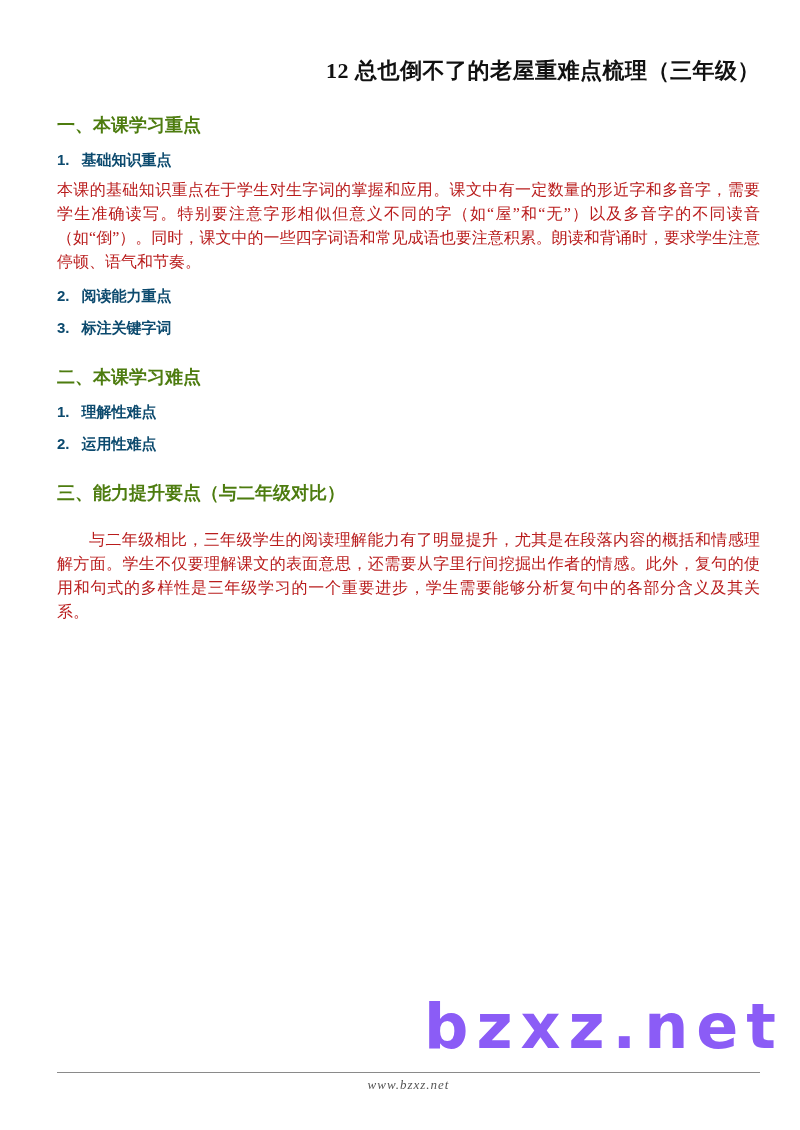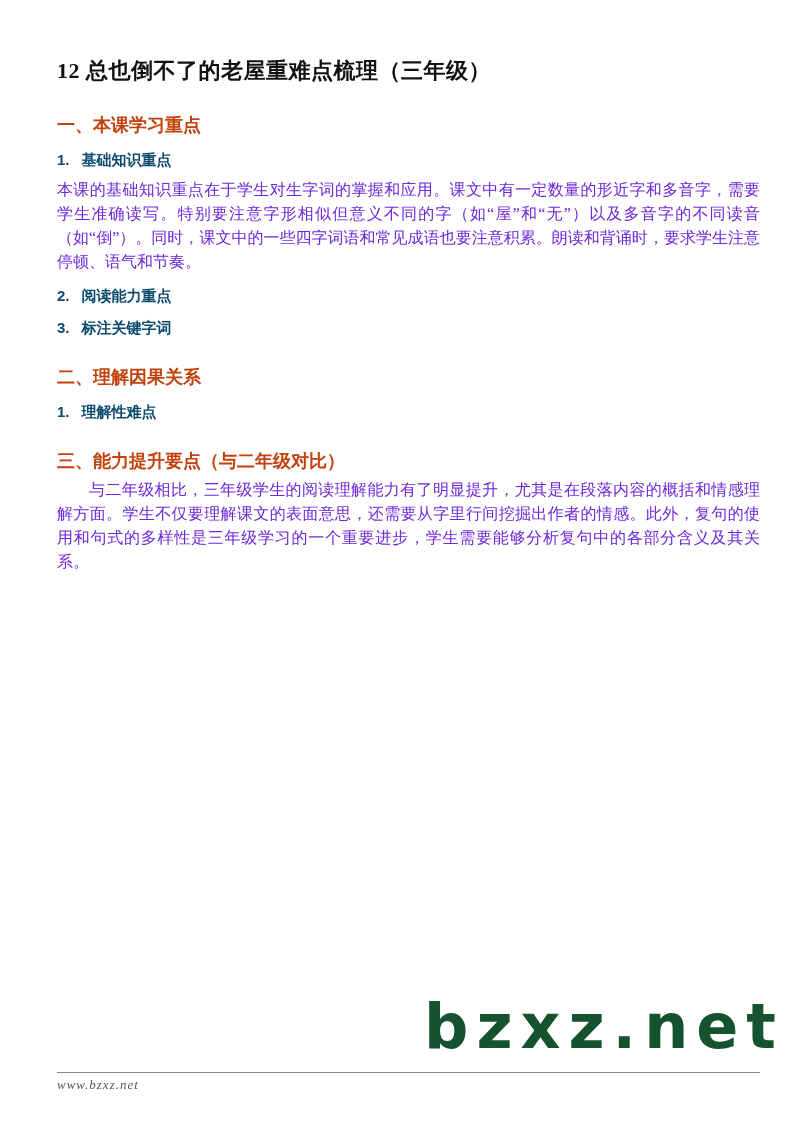--- a/index.html
+++ b/index.html
@@ -22,45 +22,45 @@
   }
   .watermark {
     position: absolute;
     top: 996px;
     right: 16px;
     z-index: 0;
     font-family: "DejaVu Sans", "Liberation Sans", sans-serif;
     font-weight: bold;
     font-size: 62px;
     letter-spacing: 8px;
-    color: #14532d;
+    color: #8b5cf6;
     line-height: 1;
     user-select: none;
   }
   .content {
     position: relative;
     z-index: 1;
     padding: 56px 40px 0 57px;
   }
   .doc-title {
     font-family: "Liberation Serif", "DejaVu Serif", serif;
     font-size: 22px;
     font-weight: bold;
     line-height: 30px;
-    text-align: left;
+    text-align: right;
     color: #111111;
     margin: 0 0 10px 0;
     letter-spacing: 0.5px;
   }
   .sec-heading {
     font-family: "Liberation Sans", "DejaVu Sans", sans-serif;
     font-size: 18px;
     font-weight: bold;
     line-height: 26px;
-    color: #c2410c;
+    color: #4d7c0f;
     margin: 26px 0 0 0;
   }
   .sec-heading.first {
     margin-top: 26px;
   }
   .item-heading {
     font-family: "Liberation Sans", "DejaVu Sans", sans-serif;
     font-size: 15px;
     font-weight: bold;
     line-height: 20px;
@@ -71,34 +71,34 @@
     display: inline-block;
     margin-right: 12px;
   }
   .para {
     font-size: 16px;
     line-height: 24px;
     text-align: justify;
     text-justify: inter-ideograph;
     margin: 0;
     text-indent: 2em;
-    color: #6d28d9;
+    color: #b91c1c;
   }
   .para.no-indent {
     text-indent: 0;
   }
   .footer {
     position: absolute;
     z-index: 1;
     top: 1072px;
     left: 57px;
     right: 40px;
     border-top: 1px solid #8a8a8a;
     padding-top: 4px;
-    text-align: left;
+    text-align: center;
   }
   .footer-url {
     font-family: "Liberation Serif", "DejaVu Serif", serif;
     font-style: italic;
     font-size: 13px;
     color: #555555;
     letter-spacing: 1px;
   }
 </style>
 </head>
@@ -114,27 +114,28 @@
 
     <h2 class="sec-heading first">一、本课学习重点</h2>
 
     <h3 class="item-heading"><span class="num">1.</span><span>基础知识重点</span></h3>
     <p class="para no-indent">本课的基础知识重点在于学生对生字词的掌握和应用。课文中有一定数量的形近字和多音字，需要学生准确读写。特别要注意字形相似但意义不同的字（如“屋”和“无”）以及多音字的不同读音（如“倒”）。同时，课文中的一些四字词语和常见成语也要注意积累。朗读和背诵时，要求学生注意停顿、语气和节奏。</p>
 
     <h3 class="item-heading"><span class="num">2.</span><span>阅读能力重点</span></h3>
 
     <h3 class="item-heading"><span class="num">3.</span><span>标注关键字词</span></h3>
 
-    <h2 class="sec-heading">二、理解因果关系</h2>
+    <h2 class="sec-heading">二、本课学习难点</h2>
 
     <h3 class="item-heading"><span class="num">1.</span><span>理解性难点</span></h3>
 
+    <h3 class="item-heading"><span class="num">2.</span><span>运用性难点</span></h3>
 
     <h2 class="sec-heading">三、能力提升要点（与二年级对比）</h2>
-    <p class="para" style="margin-top:4px">与二年级相比，三年级学生的阅读理解能力有了明显提升，尤其是在段落内容的概括和情感理解方面。学生不仅要理解课文的表面意思，还需要从字里行间挖掘出作者的情感。此外，复句的使用和句式的多样性是三年级学习的一个重要进步，学生需要能够分析复句中的各部分含义及其关系。</p>
+    <p class="para" style="margin-top:22px">与二年级相比，三年级学生的阅读理解能力有了明显提升，尤其是在段落内容的概括和情感理解方面。学生不仅要理解课文的表面意思，还需要从字里行间挖掘出作者的情感。此外，复句的使用和句式的多样性是三年级学习的一个重要进步，学生需要能够分析复句中的各部分含义及其关系。</p>
 
   </div>
 
   <div class="footer">
     <div class="footer-url">www.bzxz.net</div>
   </div>
 
 </div>
 
 </body></html>

